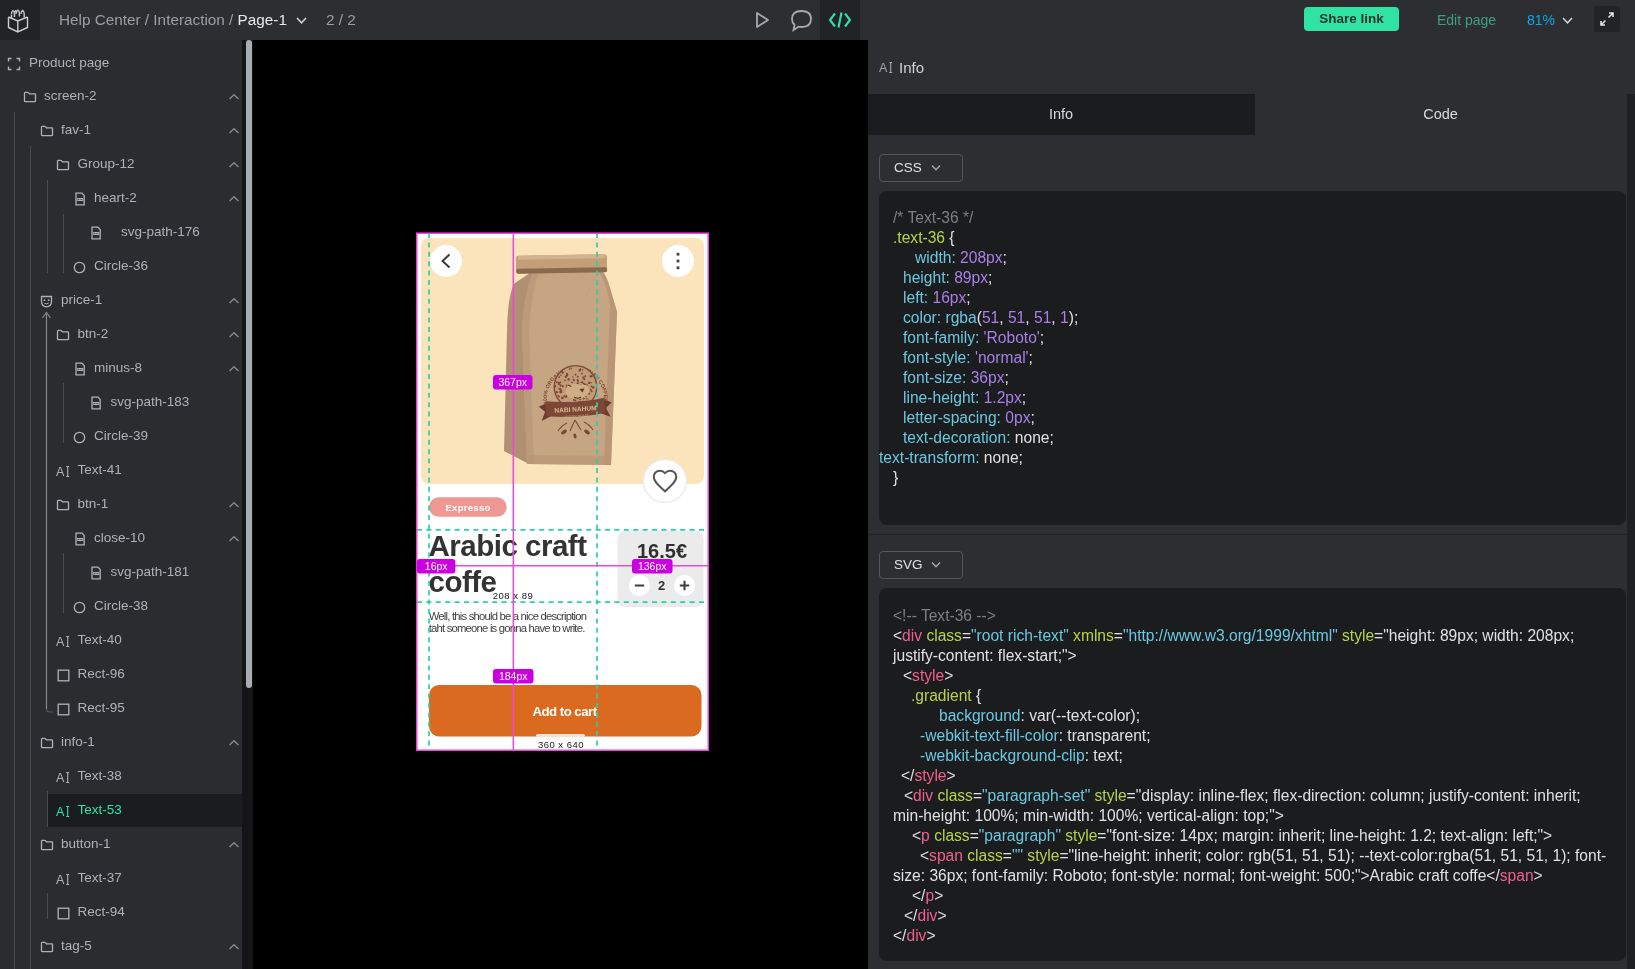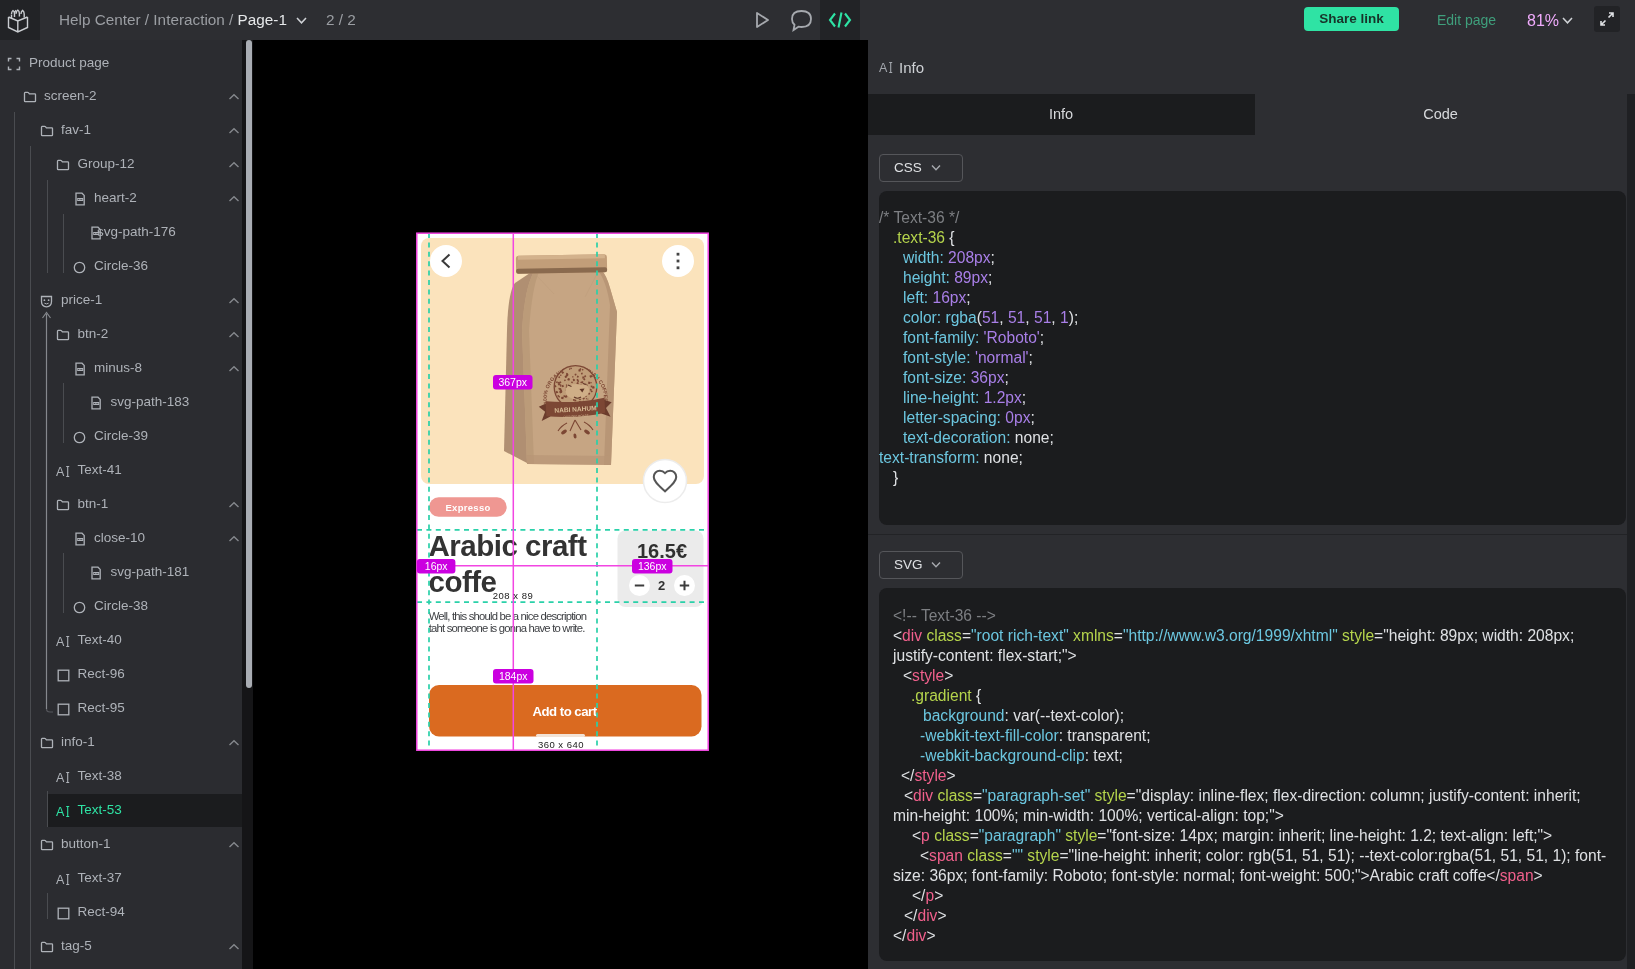--- a/index.html
+++ b/index.html
@@ -31,21 +31,21 @@
       <path d="M12.5 2 Q22 2 22 10 Q22 18 12.5 18 Q11 18 9.5 17.7 L4.5 21 L5.5 15.8 Q3 13.7 3 10 Q3 2 12.5 2 Z" fill="none" stroke="#a6a9ae" stroke-width="1.8"></path>
     </svg>
   <div class="ab" style="left:820px;top:0;width:40px;height:40px;background:#222326"></div>
   <svg class="ab" style="left:828px;top:11px" width="24" height="18" viewBox="0 0 24 18">
       <g fill="none" stroke="#2ee3a4" stroke-width="2.1">
         <path d="M7 2.5 L2 9 L7 15.5 M17 2.5 L22 9 L17 15.5 M13.5 1.5 L10.5 16.5"></path>
       </g>
     </svg>
   <div class="ab" style="left:1304px;top:7px;width:95px;height:24px;border-radius:4px;background:#2fe3a4;text-align:center;line-height:24px;font-size:13.5px;font-weight:bold;color:#18342a">Share link</div>
   <div class="ab" style="left:1437px;top:12px;font-size:14px;color:#3f9f7c">Edit page</div>
-  <div class="ab" style="left:1527px;top:12px;font-size:16px;color:#f0abfc">81%</div>
+  <div class="ab" style="left:1527px;top:12px;font-size:14px;color:#0ea5e9">81%</div>
   <svg class="ab" style="left:1561px;top:16px" width="13" height="9" viewBox="0 0 13 9">
       <path d="M2 2 L6.5 6.8 L11 2" fill="none" stroke="#cfd2d6" stroke-width="1.5"></path>
     </svg>
   <div class="ab" style="left:1594px;top:6px;width:26px;height:26px;background:#222326;border-radius:3px"></div>
   <svg class="ab" style="left:1599px;top:11px" width="16" height="16" viewBox="0 0 16 16">
       <g stroke="#dfe1e4" stroke-width="1.6" fill="none">
         <path d="M9.5 6.5 L14 2 M10 2 L14 2 L14 6 M6.5 9.5 L2 14 M2 10 L2 14 L6 14"></path>
       </g>
     </svg>
 </div>
@@ -104,21 +104,21 @@
 <svg class="ab" style="left:228px;top:155.0px" width="12" height="8" viewBox="0 0 12 8">
       <path d="M1.5 6 L6 1.8 L10.5 6" fill="none" stroke="#85888d" stroke-width="1.4"></path>
     </svg>
 <svg class="ab" style="left:90.0px;top:186.0px" width="12" height="14" viewBox="0 0 12 14">
       <path d="M2 1.2 L8 1.2 L10.2 3.4 L10.2 12.8 L2 12.8 Z" fill="none" stroke="#aeb2b8" stroke-width="1.3"></path>
       <rect x="3.2" y="6" width="6" height="3" fill="#aeb2b8"></rect>
       <circle cx="4.4" cy="7.5" r=".55" fill="#2b2c30"></circle>
       <circle cx="6.1" cy="7.5" r=".55" fill="#2b2c30"></circle>
       <circle cx="7.8" cy="7.5" r=".55" fill="#2b2c30"></circle>
     </svg>
-<div class="ab tl" style="left:97px;top:184px">svg-path-176</div>
+<div class="ab tl" style="left:121px;top:184px">svg-path-176</div>
 <svg class="ab" style="left:73.0px;top:220.5px" width="13" height="13" viewBox="0 0 13 13">
       <circle cx="6.5" cy="6.5" r="5.2" fill="none" stroke="#aeb2b8" stroke-width="1.3"></circle>
     </svg>
 <div class="ab tl" style="left:94.0px;top:218px">Circle-36</div>
 <svg class="ab" style="left:40.0px;top:254.5px" width="13" height="13" viewBox="0 0 13 13">
       <path d="M1.5 1.5 L11.5 1.5 L11.5 6.5 Q11.5 11.5 6.5 11.8 Q1.5 11.5 1.5 6.5 Z" fill="none" stroke="#aeb2b8" stroke-width="1.3"></path>
       <circle cx="4.4" cy="5.2" r=".9" fill="#aeb2b8"></circle>
       <circle cx="8.6" cy="5.2" r=".9" fill="#aeb2b8"></circle>
       <path d="M4.4 8.2 Q6.5 9.6 8.6 8.2" fill="none" stroke="#aeb2b8" stroke-width="1"></path>
     </svg>
@@ -456,23 +456,23 @@
   <div class="ab" style="left:386.5px;top:54px;width:372px;height:41px;background:#2d2e32"></div>
   <div class="ab" style="left:0;top:54px;width:386px;height:41px;text-align:center;line-height:41px;font-size:14.5px;color:#d7d9dc">Info</div>
   <div class="ab" style="left:386.5px;top:54px;width:372px;height:41px;text-align:center;line-height:41px;font-size:14.5px;color:#d7d9dc">Code</div>
 
   <div class="ab" style="left:11px;top:114px;width:68px;height:26px;border:1px solid #55565a;border-radius:4px;font-size:13.5px;color:#dfe1e4;line-height:26px;padding-left:14px">CSS</div>
   <svg class="ab" style="left:62px;top:124px" width="12" height="8" viewBox="0 0 12 8">
       <path d="M2 1.5 L6 5.8 L10 1.5" fill="none" stroke="#a6a9ae" stroke-width="1.4"></path>
     </svg>
 
   <div class="ab" style="left:11px;top:151px;width:747px;height:334px;background:#1b1c1e;border-radius:8px;padding-top:17px;box-sizing:border-box;overflow:hidden">
-<div class="cl" style=""><span style="color:#7d7f83">/* Text-36 */</span></div>
+<div class="cl" style="padding-left:14px"><span style="color:#7d7f83">/* Text-36 */</span></div>
 <div class="cl" style="padding-left:14px"><span style="color:#b5d44c">.text-36</span><span style="color:#dfe1e4"> {</span></div>
-<div class="cl" style="padding-left:24px"><span style="color:#6cc7e0">width:</span><span style="color:#dfe1e4"> </span><span style="color:#a97fe8">208px</span><span style="color:#dfe1e4">;</span></div>
+<div class="cl" style="padding-left:36px"><span style="color:#6cc7e0">width:</span><span style="color:#dfe1e4"> </span><span style="color:#a97fe8">208px</span><span style="color:#dfe1e4">;</span></div>
 <div class="cl" style="padding-left:24px"><span style="color:#6cc7e0">height:</span><span style="color:#dfe1e4"> </span><span style="color:#a97fe8">89px</span><span style="color:#dfe1e4">;</span></div>
 <div class="cl" style="padding-left:24px"><span style="color:#6cc7e0">left:</span><span style="color:#dfe1e4"> </span><span style="color:#a97fe8">16px</span><span style="color:#dfe1e4">;</span></div>
 <div class="cl" style="padding-left:24px"><span style="color:#6cc7e0">color:</span><span style="color:#dfe1e4"> </span><span style="color:#6cc7e0">rgba</span><span style="color:#dfe1e4">(</span><span style="color:#a97fe8">51</span><span style="color:#dfe1e4">, </span><span style="color:#a97fe8">51</span><span style="color:#dfe1e4">, </span><span style="color:#a97fe8">51</span><span style="color:#dfe1e4">, </span><span style="color:#a97fe8">1</span><span style="color:#dfe1e4">)</span><span style="color:#dfe1e4">;</span></div>
 <div class="cl" style="padding-left:24px"><span style="color:#6cc7e0">font-family:</span><span style="color:#dfe1e4"> </span><span style="color:#a97fe8">'Roboto'</span><span style="color:#dfe1e4">;</span></div>
 <div class="cl" style="padding-left:24px"><span style="color:#6cc7e0">font-style:</span><span style="color:#dfe1e4"> </span><span style="color:#a97fe8">'normal'</span><span style="color:#dfe1e4">;</span></div>
 <div class="cl" style="padding-left:24px"><span style="color:#6cc7e0">font-size:</span><span style="color:#dfe1e4"> </span><span style="color:#a97fe8">36px</span><span style="color:#dfe1e4">;</span></div>
 <div class="cl" style="padding-left:24px"><span style="color:#6cc7e0">line-height:</span><span style="color:#dfe1e4"> </span><span style="color:#a97fe8">1.2px</span><span style="color:#dfe1e4">;</span></div>
 <div class="cl" style="padding-left:24px"><span style="color:#6cc7e0">letter-spacing:</span><span style="color:#dfe1e4"> </span><span style="color:#a97fe8">0px</span><span style="color:#dfe1e4">;</span></div>
 <div class="cl" style="padding-left:24px"><span style="color:#6cc7e0">text-decoration:</span><span style="color:#dfe1e4"> </span><span style="color:#dfe1e4">none</span><span style="color:#dfe1e4">;</span></div>
 <div class="cl" style=""><span style="color:#6cc7e0">text-transform:</span><span style="color:#dfe1e4"> </span><span style="color:#dfe1e4">none</span><span style="color:#dfe1e4">;</span></div>
@@ -485,21 +485,21 @@
   <svg class="ab" style="left:62px;top:521px" width="12" height="8" viewBox="0 0 12 8">
       <path d="M2 1.5 L6 5.8 L10 1.5" fill="none" stroke="#a6a9ae" stroke-width="1.4"></path>
     </svg>
 
   <div class="ab" style="left:11px;top:548px;width:747px;height:373px;background:#1b1c1e;border-radius:8px;padding-top:18px;box-sizing:border-box;overflow:hidden">
 <div class="cl" style="padding-left:14px"><span style="color:#7d7f83">&lt;!-- Text-36 --&gt;</span></div>
 <div class="cl" style="padding-left:14px"><span style="color:#dfe1e4">&lt;</span><span style="color:#f0608c">div</span><span style="color:#b5d44c"> class</span><span style="color:#dfe1e4">=</span><span style="color:#6cc7e0">"root rich-text"</span><span style="color:#b5d44c"> xmlns</span><span style="color:#dfe1e4">=</span><span style="color:#6cc7e0">"http://www.w3.org/1999/xhtml"</span><span style="color:#b5d44c"> style</span><span style="color:#dfe1e4">="height: 89px; width: 208px;</span></div>
 <div class="cl" style="padding-left:14px"><span style="color:#dfe1e4">justify-content: flex-start;"&gt;</span></div>
 <div class="cl" style="padding-left:24px"><span style="color:#dfe1e4">&lt;</span><span style="color:#f0608c">style</span><span style="color:#dfe1e4">&gt;</span></div>
 <div class="cl" style="padding-left:32px"><span style="color:#b5d44c">.gradient</span><span style="color:#dfe1e4"> {</span></div>
-<div class="cl" style="padding-left:44px"><span style="color:#6cc7e0">background</span><span style="color:#dfe1e4">: var(--text-color);</span></div>
+<div class="cl" style="padding-left:60px"><span style="color:#6cc7e0">background</span><span style="color:#dfe1e4">: var(--text-color);</span></div>
 <div class="cl" style="padding-left:41px"><span style="color:#6cc7e0">-webkit-text-fill-color</span><span style="color:#dfe1e4">: transparent;</span></div>
 <div class="cl" style="padding-left:41px"><span style="color:#6cc7e0">-webkit-background-clip</span><span style="color:#dfe1e4">: text;</span></div>
 <div class="cl" style="padding-left:22px"><span style="color:#dfe1e4">&lt;/</span><span style="color:#f0608c">style</span><span style="color:#dfe1e4">&gt;</span></div>
 <div class="cl" style="padding-left:25px"><span style="color:#dfe1e4">&lt;</span><span style="color:#f0608c">div</span><span style="color:#b5d44c"> class</span><span style="color:#dfe1e4">=</span><span style="color:#6cc7e0">"paragraph-set"</span><span style="color:#b5d44c"> style</span><span style="color:#dfe1e4">="display: inline-flex; flex-direction: column; justify-content: inherit;</span></div>
 <div class="cl" style="padding-left:14px"><span style="color:#dfe1e4">min-height: 100%; min-width: 100%; vertical-align: top;"&gt;</span></div>
 <div class="cl" style="padding-left:33px"><span style="color:#dfe1e4">&lt;</span><span style="color:#f0608c">p</span><span style="color:#b5d44c"> class</span><span style="color:#dfe1e4">=</span><span style="color:#6cc7e0">"paragraph"</span><span style="color:#b5d44c"> style</span><span style="color:#dfe1e4">="font-size: 14px; margin: inherit; line-height: 1.2; text-align: left;"&gt;</span></div>
 <div class="cl" style="padding-left:41px"><span style="color:#dfe1e4">&lt;</span><span style="color:#f0608c">span</span><span style="color:#b5d44c"> class</span><span style="color:#dfe1e4">=</span><span style="color:#6cc7e0">""</span><span style="color:#b5d44c"> style</span><span style="color:#dfe1e4">="line-height: inherit; color: rgb(51, 51, 51); --text-color:rgba(51, 51, 51, 1); font-</span></div>
 <div class="cl" style="padding-left:14px"><span style="color:#dfe1e4">size: 36px; font-family: Roboto; font-style: normal; font-weight: 500;"&gt;Arabic craft coffe</span><span style="color:#dfe1e4">&lt;/</span><span style="color:#f0608c">span</span><span style="color:#dfe1e4">&gt;</span></div>
 <div class="cl" style="padding-left:33px"><span style="color:#dfe1e4">&lt;/</span><span style="color:#f0608c">p</span><span style="color:#dfe1e4">&gt;</span></div>
 <div class="cl" style="padding-left:25px"><span style="color:#dfe1e4">&lt;/</span><span style="color:#f0608c">div</span><span style="color:#dfe1e4">&gt;</span></div>

